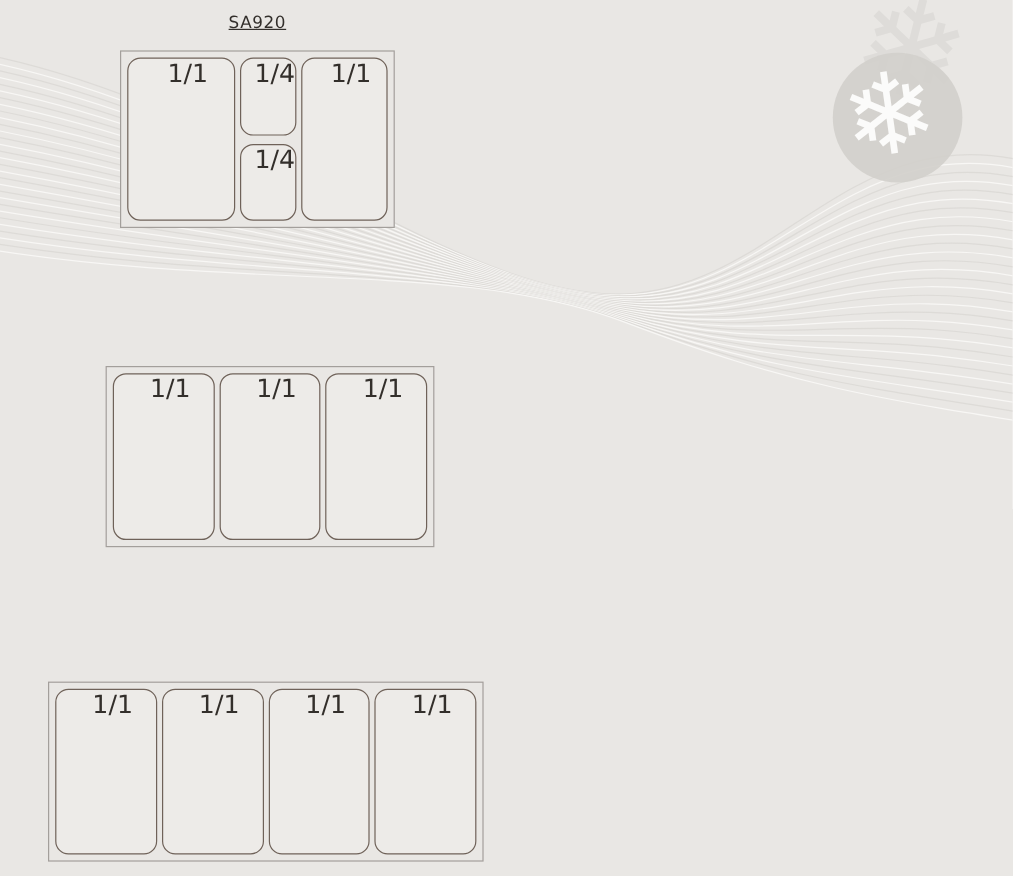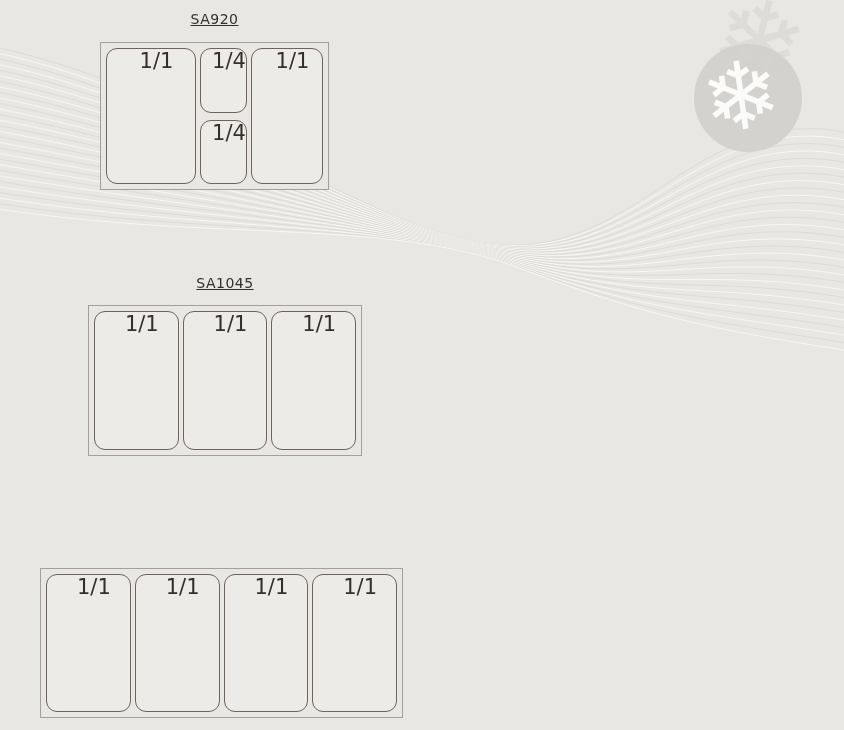--- a/index.html
+++ b/index.html
@@ -163,21 +163,20 @@
       </div>
       <div class="pan">
         <span>1/4</span>
       </div>
     </div>
     <div class="pan pan-grow">
       <span>1/1</span>
     </div>
   </div>
 
-  <h2 class="model-title title-sa1045">SA1045</h2>
   <div class="tray tray-sa1045">
     <div class="pan pan-grow">
       <span>1/1</span>
     </div>
     <div class="pan pan-grow">
       <span>1/1</span>
     </div>
     <div class="pan pan-grow">
       <span>1/1</span>
     </div>

